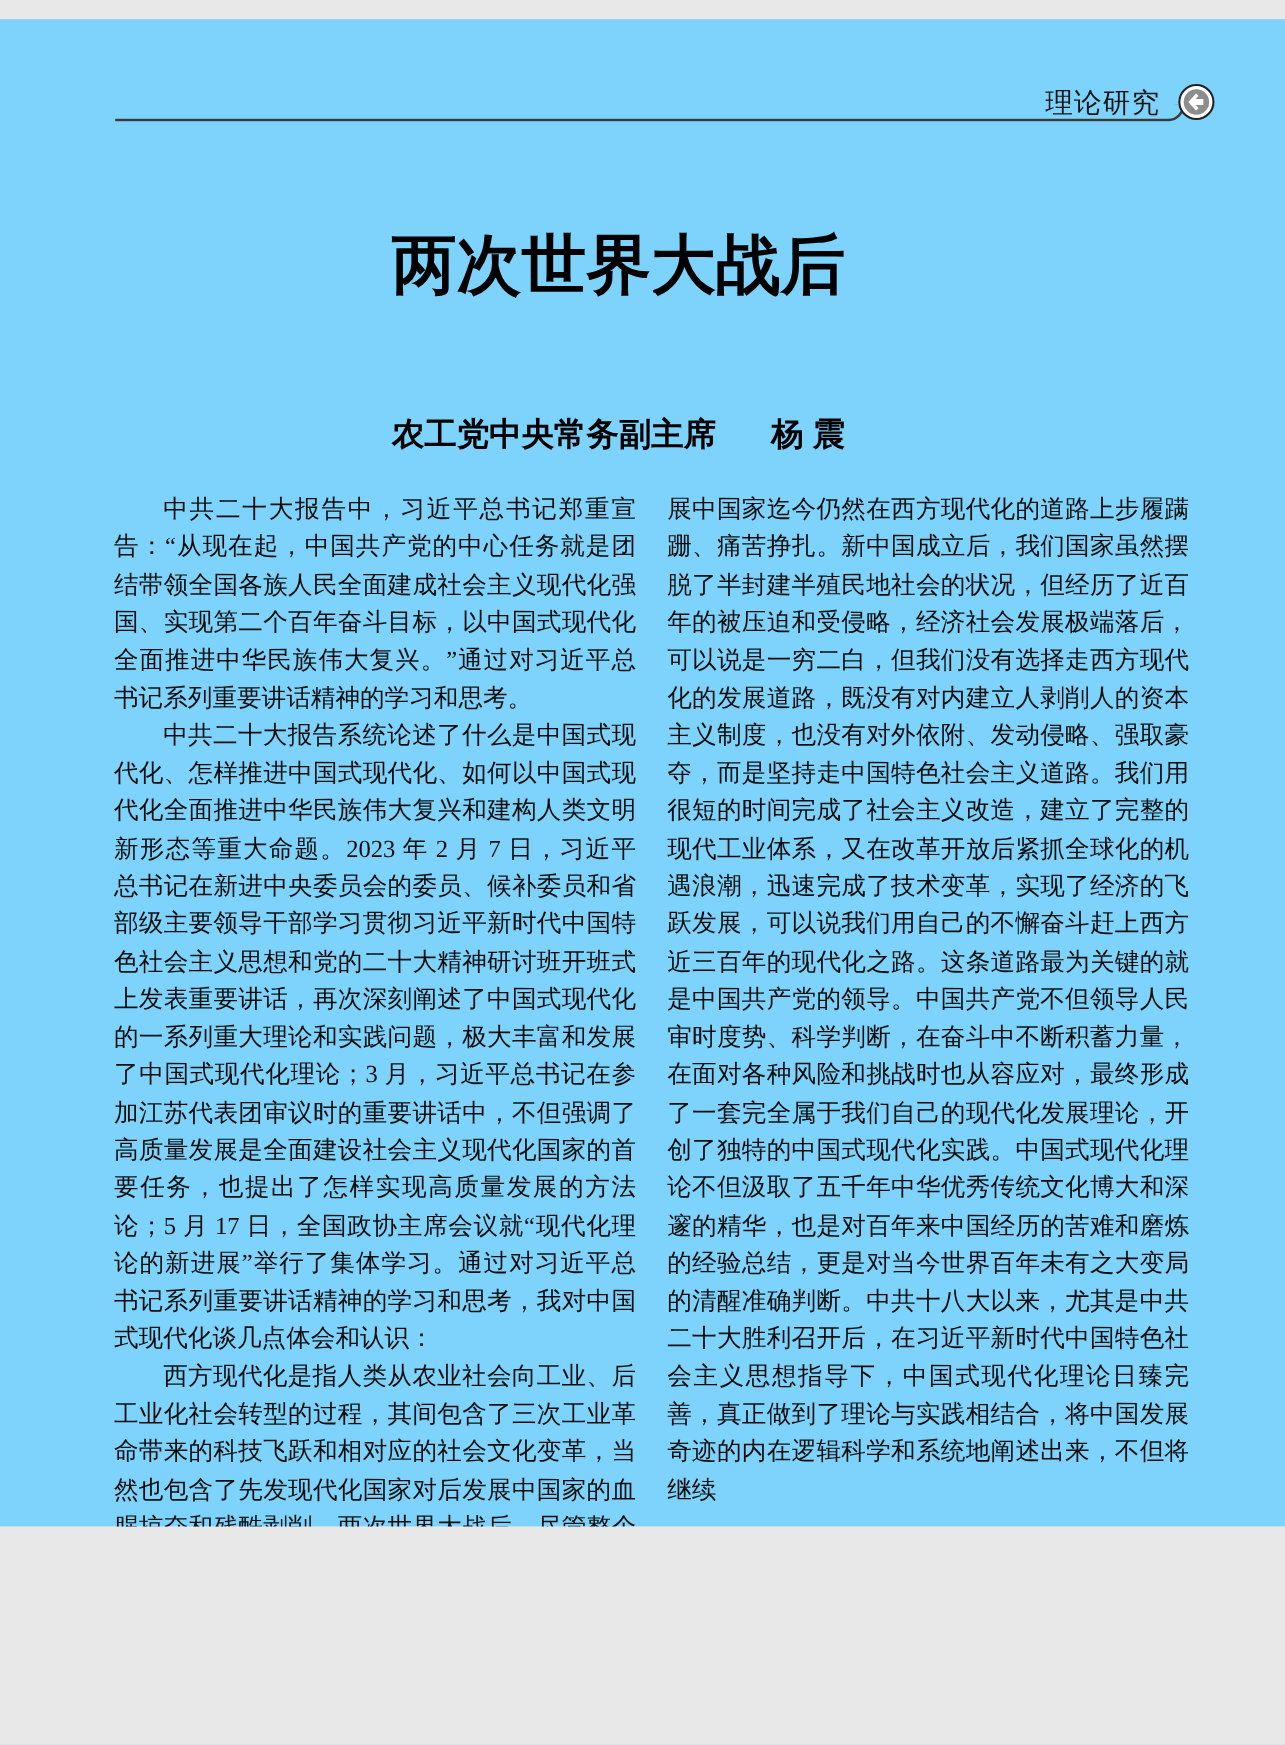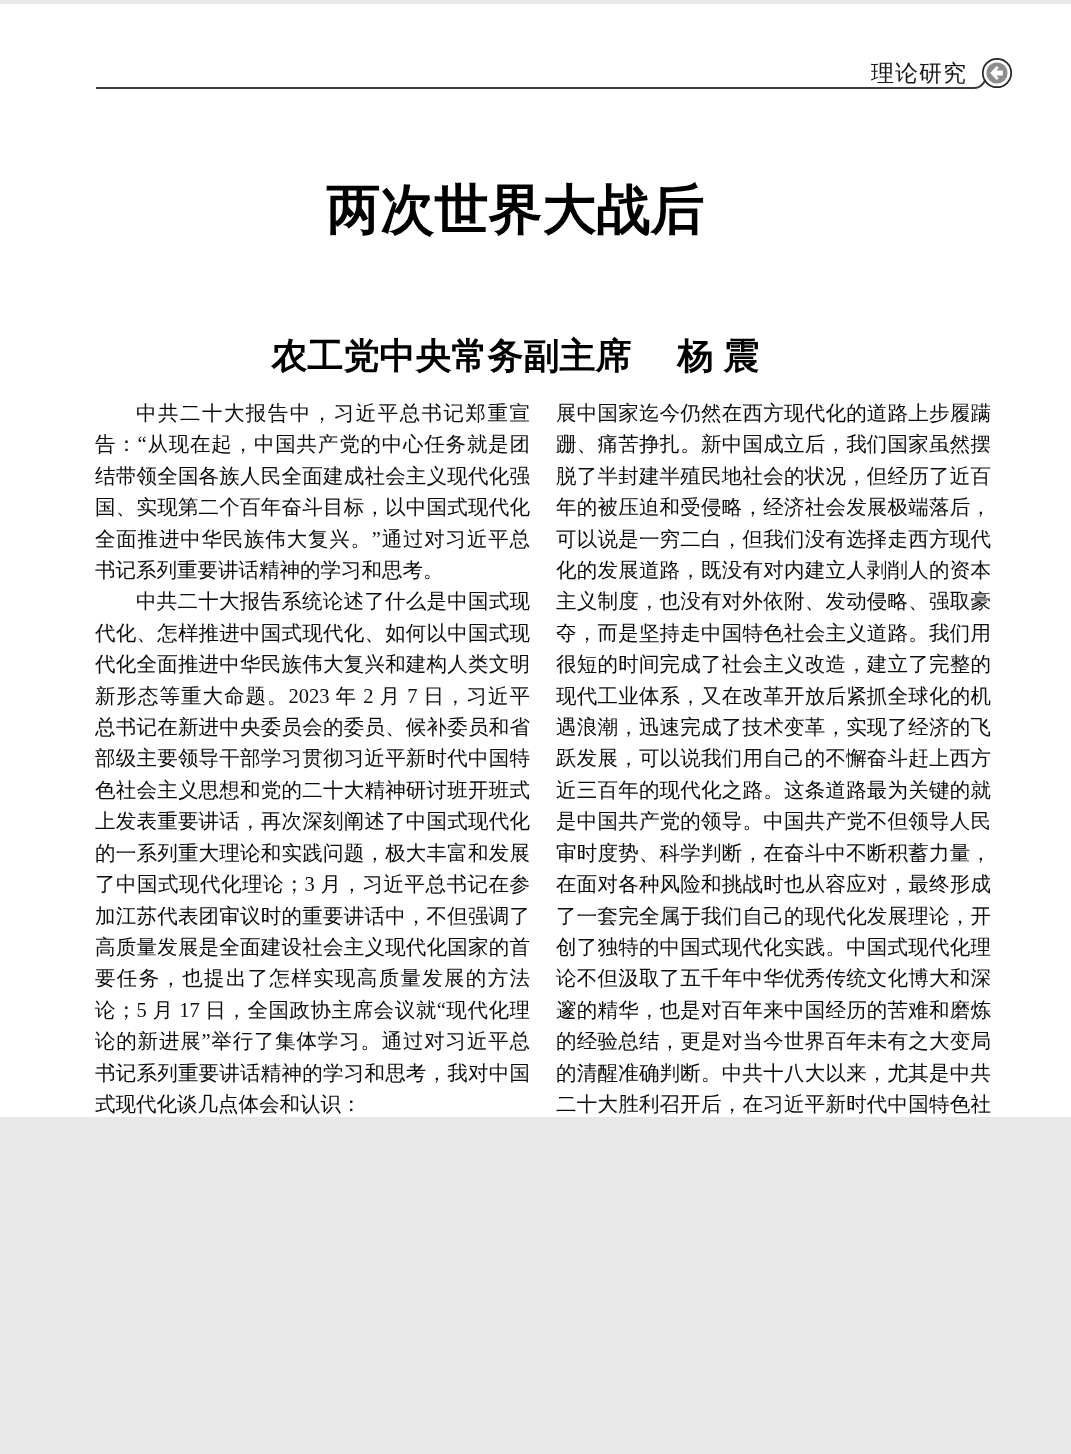--- a/index.html
+++ b/index.html
@@ -1,18 +1,18 @@
 <!DOCTYPE html>
 <html><head>
 <meta charset="utf-8">
 <style>
   html,body { margin:0; padding:0; background:#e8e8e8; }
   .page {
-    position:relative; width:1071px; height:1113px; margin:4px auto;
-    background:#ffffff; overflow:hidden; color:#111;
+    position:relative; width:1071px; height:1256px; margin:16px auto;
+    background:#7dd3fc; overflow:hidden; color:#111;
     font-family:"Liberation Serif","DejaVu Serif",serif;
   }
 
   
   .header-label {
     position:absolute; top:54px; right:104px;
     font-family:"Liberation Sans","DejaVu Sans",sans-serif;
     font-size:23px; letter-spacing:1px; color:#151515;
   }
   .header-rule {
@@ -29,21 +29,21 @@
   
   .title {
     position:absolute; left:0; right:40px; top:168px; text-align:center;
     font-family:"Liberation Sans","DejaVu Sans",sans-serif;
     font-weight:900; font-size:54px; line-height:74px; color:#000;
   }
   .byline {
     position:absolute; left:0; right:40px; top:328px;
     display:flex; justify-content:center; align-items:baseline; gap:46px;
     font-family:"Liberation Sans","DejaVu Sans",sans-serif;
-    font-weight:700; font-size:36px; color:#000;
+    font-weight:700; font-size:27px; color:#000;
   }
 
   
   .article {
     position:absolute; left:95px; top:394px; width:896px; height:948px;
     column-count:2; column-gap:26px; column-fill:auto; overflow:hidden;
     font-size:20.5px; line-height:31.4px; text-align:justify;
     text-justify:inter-ideograph; color:#0d0d0d;
   }
   .article p { margin:0; padding:0; text-indent:2em; word-break:break-all; }

